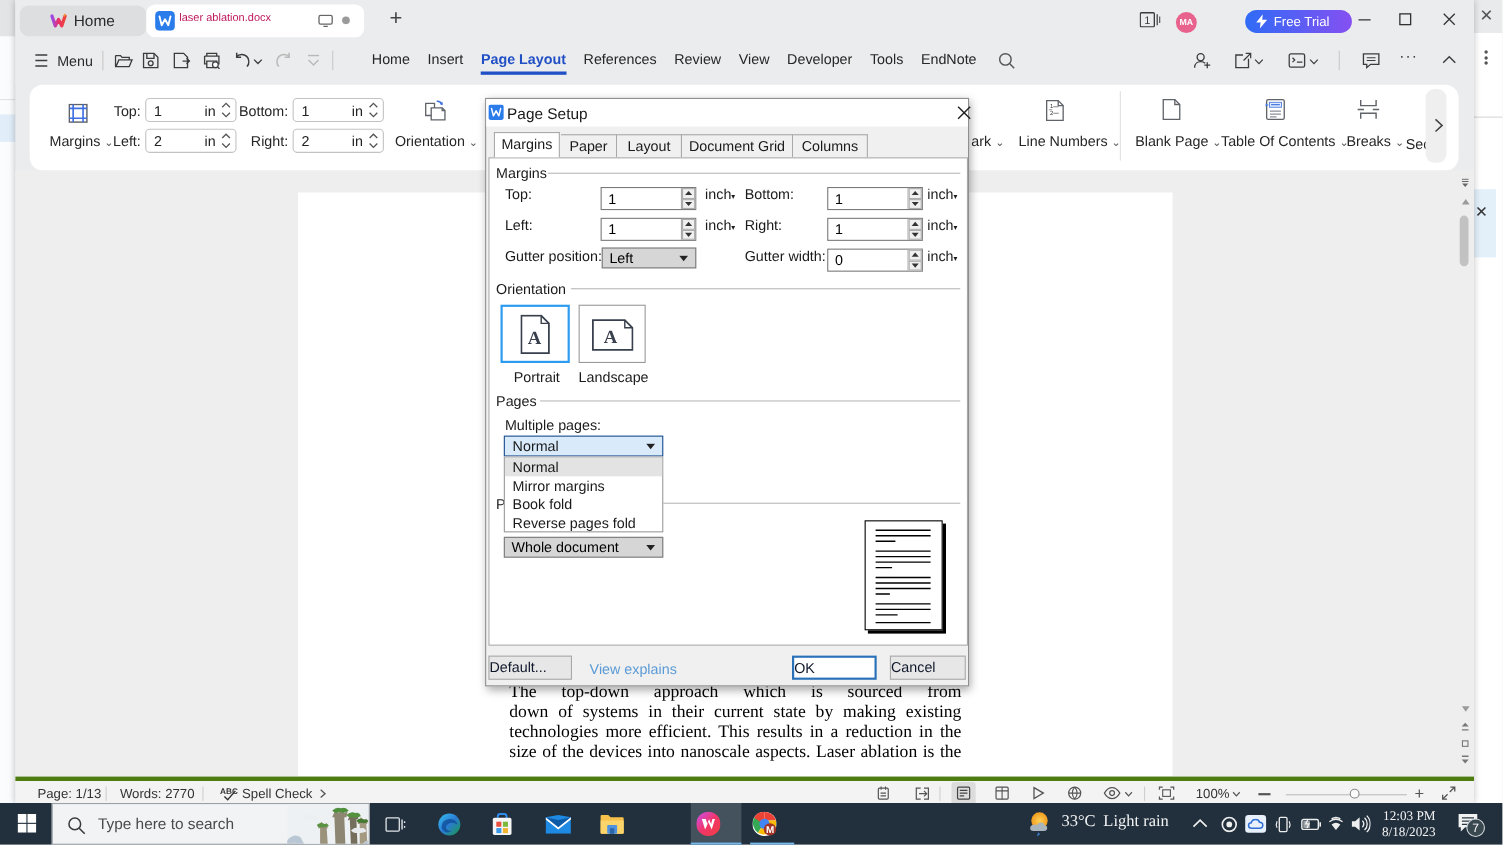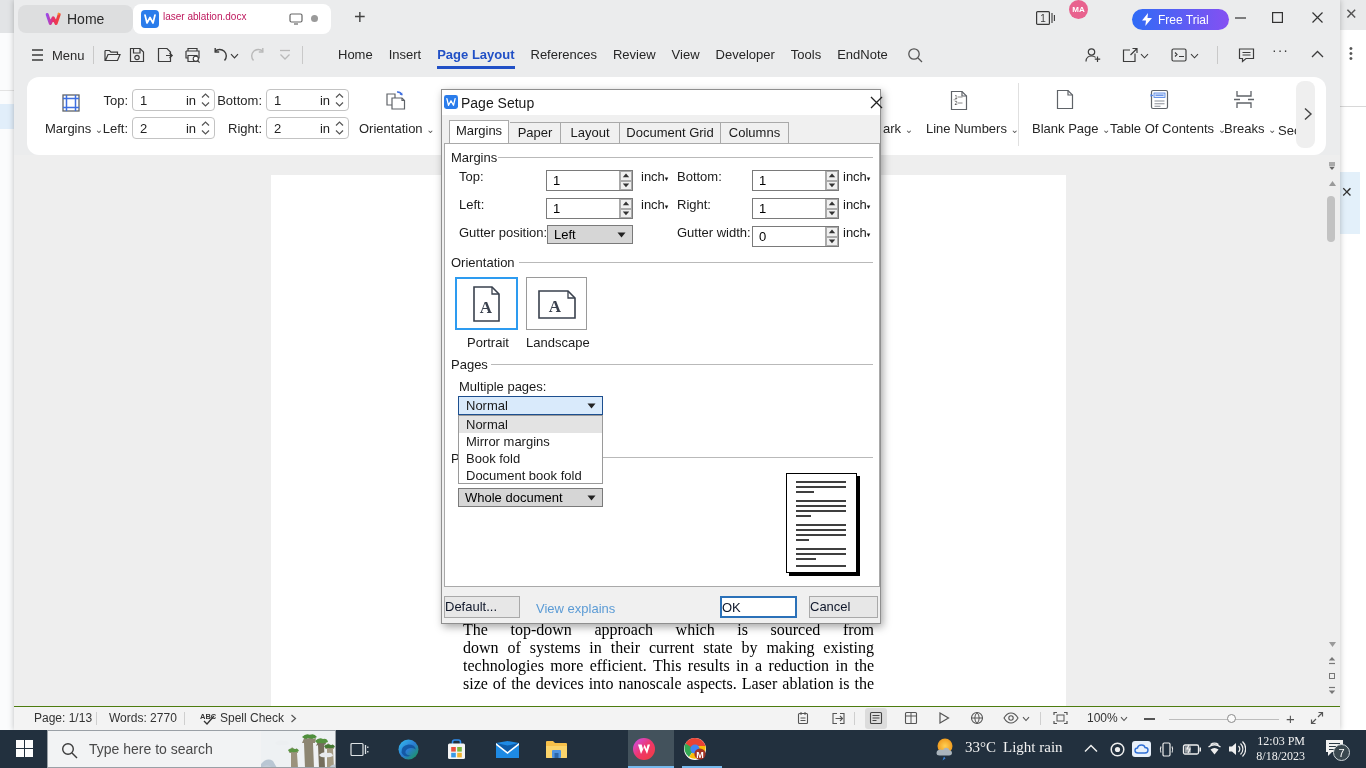--- a/index.html
+++ b/index.html
@@ -30,21 +30,21 @@
 
 #menurow { left:0; top:34px; width:1326px; height:43px; background:#ebeced; }
 
 #ribbon { left:13px; top:77px; width:1299px; height:78px; background:#fff; border-radius:12px; }
 
 #docarea { left:0; top:155px; width:1326px; height:551px; background:#eeeeee; overflow:hidden; }
 #page { left:257px; top:20px; width:795px; height:531px; background:#fff; }
 #doctext { position:absolute; left:449px; top:466px; width:411px; font-family:"Liberation Serif",serif; font-size:16px; line-height:17.9px; color:#000; }
 #doctext div { text-align:justify; text-align-last:justify; white-space:nowrap; }
 
-#statusbar { left:0; top:706px; width:1326px; height:24px; background:#f3f3f3; border-top:1px solid #4d7c0f; font-size:12px; color:#333; }
+#statusbar { left:0; top:706px; width:1326px; height:24px; background:#f3f3f3; border-top:4px solid #4d7c0f; font-size:12px; color:#333; }
 .ssep { top:5px; width:1px; height:13px; background:#cfcfcf; }
 
 #taskbar { left:0; top:730px; width:1366px; height:38px; background:#22303e; }
 .tbt { color:#f2f2f2; font-size:12px;font-family:Liberation Serif, serif; }
 
 .rtabs span { font-size:13px; color:#262626; margin-right:0; display:inline-block; }
 .rtabs span { padding:0 8px 6px 8px; }
 .rtabs span.act { color:#2150c6; font-weight:bold; border-bottom:3px solid #2150c6; padding:0 0 4px 0; margin:0 8px; }
 
 .rlab { font-size:13px; color:#262626; }
@@ -119,21 +119,21 @@
       </svg>
       <div class="abs" style="left:178px;top:11px;width:7px;height:7px;border-radius:50%;background:#9a9a9a"></div>
     </div>
     <div class="abs plus">+</div>
 
     <svg class="abs" style="left:1022px;top:11px" width="19" height="14" viewBox="0 0 19 14">
       <rect x="0.6" y="0.6" width="12.8" height="12.8" rx="1" fill="none" stroke="#3a3a3a" stroke-width="1.2"></rect>
       <text x="7" y="10.5" font-size="10" fill="#3a3a3a" text-anchor="middle" font-family="Liberation Sans">1</text>
       <path d="M16 2 v10 M18.4 4 v6" stroke="#3a3a3a" stroke-width="1.1"></path>
     </svg>
-    <div class="abs" style="left:1055px;top:0;width:19px;height:19px;border-radius:50%;background:#e8628e;color:#fff;font-size:8px;font-weight:bold;text-align:center;line-height:19px">MA</div>
+    <div class="abs" style="left:1055px;top:11px;width:19px;height:19px;border-radius:50%;background:#e8628e;color:#fff;font-size:8px;font-weight:bold;text-align:center;line-height:19px">MA</div>
     <div class="abs" style="left:1118px;top:9px;width:97px;height:21px;border-radius:11px;background:linear-gradient(90deg,#2f6bf6,#8550f2);color:#fff;font-size:12px">
       <svg class="abs" style="left:9px;top:4px" width="12" height="13" viewBox="0 0 12 13">
           <path d="M7 0 L1 7.5 L5 7.5 L4.3 13 L11 5 L6.5 5 Z" fill="#fff"></path>
         </svg>
       <span class="abs" style="left:26px;top:3.5px">Free Trial</span>
     </div>
     <svg class="abs" style="left:1219px;top:10px" width="15" height="15" viewBox="0 0 15 15">
         <path d="M2 8 h11" stroke="#333" stroke-width="1.2"></path>
       </svg>
     <svg class="abs" style="left:1256px;top:10px" width="15" height="15" viewBox="0 0 15 15">
@@ -534,21 +534,21 @@
     <div class="abs" style="left:13px;top:252px;width:145px;height:19px;background:#d9eafb;border:1.5px solid #1d4f8f;display:flex;align-items:center">
       <span style="font-size:13px;color:#1a1a1a;margin-left:7px;flex:1">Normal</span>
       <svg style="margin-right:6px" width="9" height="6" viewBox="0 0 9 6">
           <path d="M0.5 0.5 L8.5 0.5 L4.5 5.5 Z" fill="#222"></path>
         </svg>
     </div>
     <div class="abs" id="droplist" style="left:13px;top:271px;width:145px;height:69px;background:#fff;border:1px solid #9a9a9a">
       <div class="it sel">Normal</div>
         <div class="it">Mirror margins</div>
         <div class="it">Book fold</div>
-        <div class="it">Document book fold</div>
+        <div class="it">Reverse pages fold</div>
     </div>
     <div class="abs" style="left:341px;top:329px;width:71px;height:100px;background:#fff;border:1.5px solid #000;box-shadow:3px 3px 0 #000">
       <svg class="abs" style="left:0;top:0" width="68" height="97" viewBox="0 0 68 97">
         <g stroke="#000" stroke-width="1.3">
         <path d="M9 8 H59 M9 13 H59 M9 18 H27"></path>
         <path d="M9 27 H59 M9 32 H59 M9 37 H59 M9 42 H24"></path>
         <path d="M9 51 H59 M9 56 H59 M9 61 H59 M9 66 H22"></path>
         <path d="M9 75 H59 M9 80 H59 M9 85 H29"></path>
         <path d="M9 92 H59"></path>
         </g>

